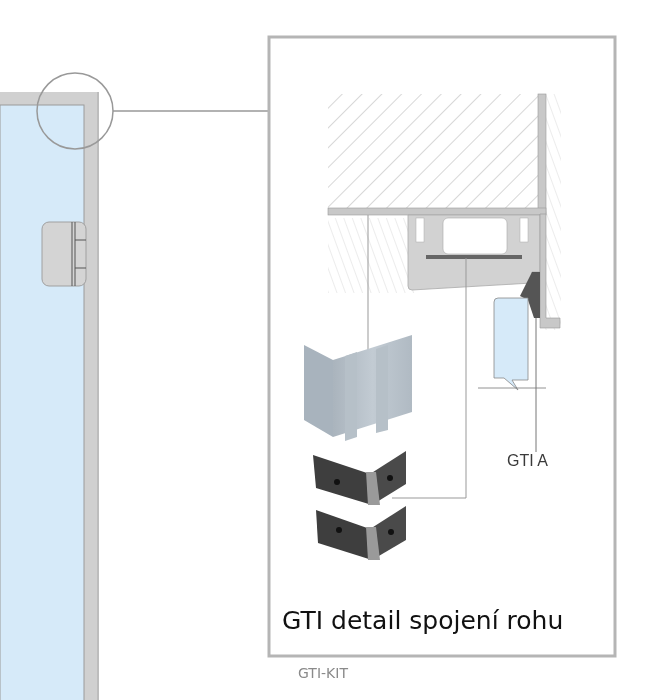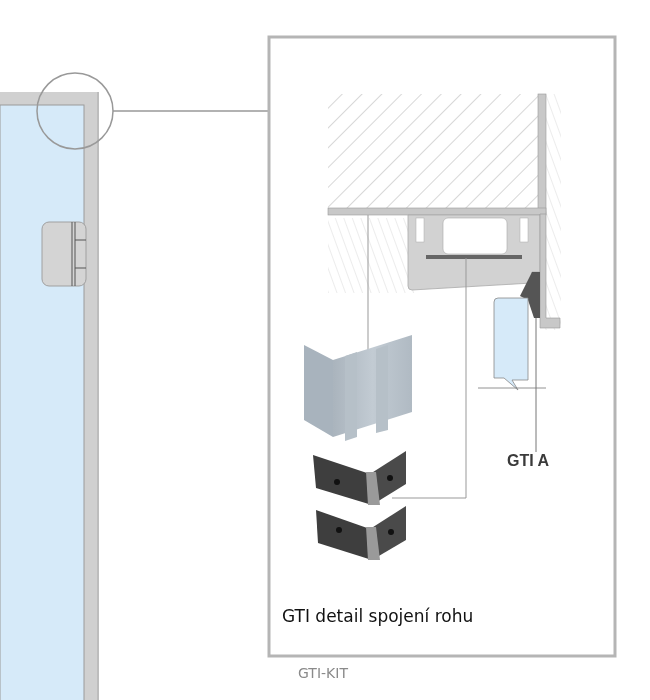--- a/index.html
+++ b/index.html
@@ -1,20 +1,20 @@
 <!DOCTYPE html>
 <html><head>
 <meta charset="utf-8">
 <style>
   html,body{margin:0;padding:0;background:#fff;}
   body{width:650px;height:700px;position:relative;overflow:hidden;font-family:"DejaVu Sans",sans-serif;}
   svg{position:absolute;left:0;top:0;}
-  .caption{position:absolute;left:282px;top:606px;font-size:17px;color:#111;white-space:nowrap;font-family:"DejaVu Sans",sans-serif;}
+  .caption{position:absolute;left:282px;top:606px;font-size:25px;color:#111;white-space:nowrap;font-family:"DejaVu Sans",sans-serif;}
   .sub{position:absolute;left:282px;top:665px;font-size:14px;color:#8a8a8a;font-family:"DejaVu Sans",sans-serif;margin-left:16px;}
-  .label{position:absolute;left:507px;top:452px;font-size:16px;font-weight:bold;color:#3a3a3a;font-family:"Liberation Sans",sans-serif;}
+  .label{position:absolute;left:507px;top:452px;font-size:16px;font-weight:normal;color:#3a3a3a;font-family:"Liberation Sans",sans-serif;}
 </style>
 </head>
 <body>
 
 <svg width="650" height="700" viewBox="0 0 650 700">
   <defs>
     <pattern id="hatch" width="14" height="14" patternUnits="userSpaceOnUse" patternTransform="rotate(45)">
       <line x1="0" y1="0" x2="0" y2="14" stroke="#9a9a9a" stroke-width="0.8"></line>
     </pattern>
     <pattern id="hatch2" width="8" height="8" patternUnits="userSpaceOnUse" patternTransform="rotate(-20)">

